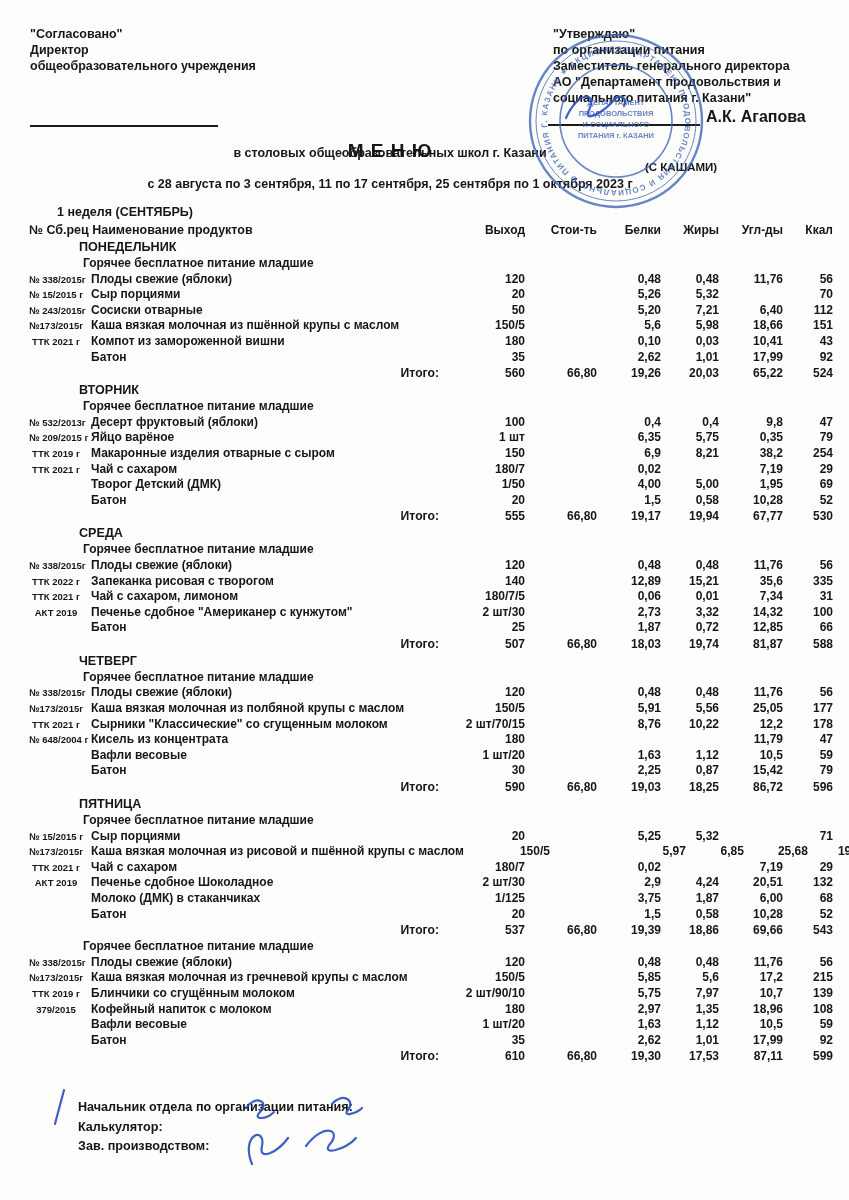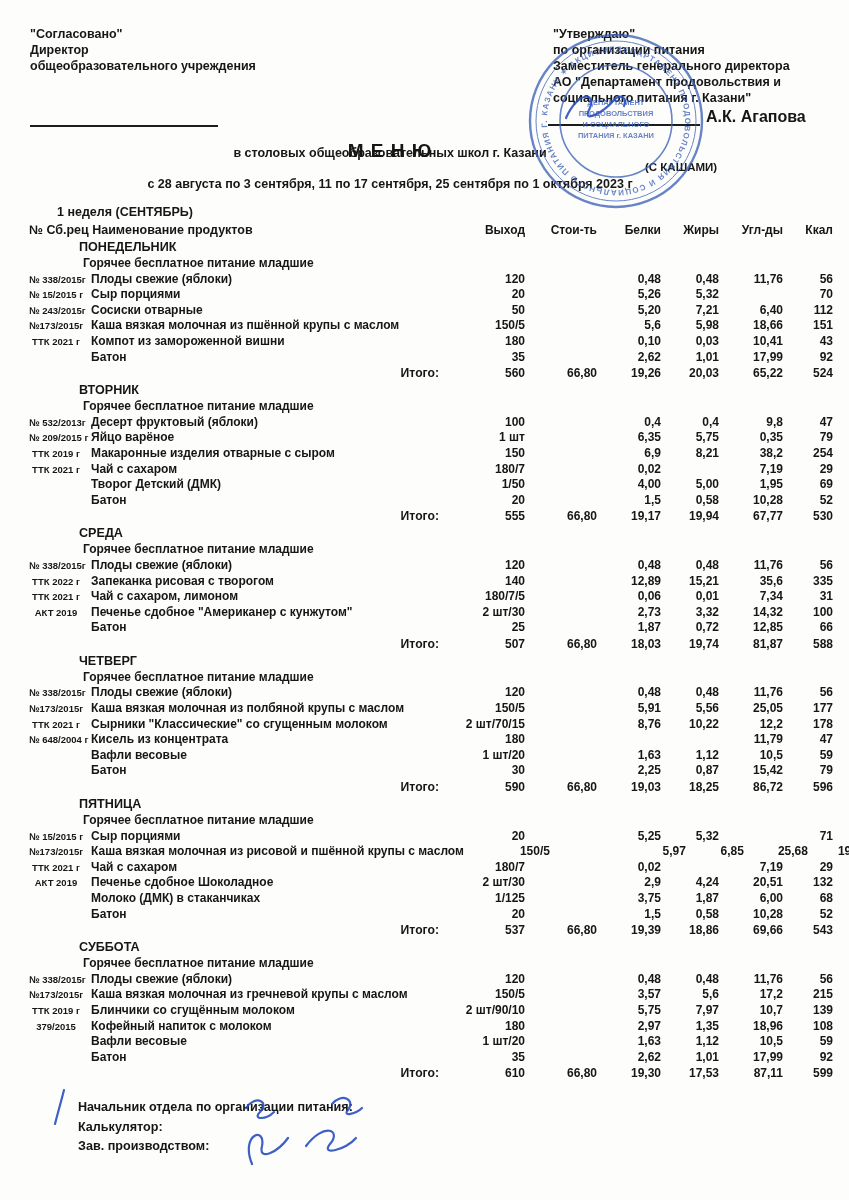--- a/index.html
+++ b/index.html
@@ -435,38 +435,37 @@
             <div class="c name itogo">Итого:</div>
             <div class="c num">537</div>
             <div class="c num">66,80</div>
             <div class="c num">19,39</div>
             <div class="c num">18,86</div>
             <div class="c num">69,66</div>
             <div class="c num">543</div>
           </div>
         </div>
         <div class="day">
-          <div class="day-name">СУББОТА</div>
           <div class="day-sub">Горячее бесплатное питание младшие</div>
           <div class="t-row">
             <div class="c code">№ 338/2015г</div>
             <div class="c name">Плоды свежие (яблоки)</div>
             <div class="c num">120</div>
             <div class="c num"></div>
             <div class="c num">0,48</div>
             <div class="c num">0,48</div>
             <div class="c num">11,76</div>
             <div class="c num">56</div>
           </div>
           <div class="t-row">
             <div class="c code">№173/2015г</div>
             <div class="c name">Каша вязкая молочная из гречневой крупы с маслом</div>
             <div class="c num">150/5</div>
             <div class="c num"></div>
-            <div class="c num">3,57</div>
+            <div class="c num">5,85</div>
             <div class="c num">5,6</div>
             <div class="c num">17,2</div>
             <div class="c num">215</div>
           </div>
           <div class="t-row">
             <div class="c code">ТТК 2019 г</div>
             <div class="c name">Блинчики со сгущённым молоком</div>
             <div class="c num">2 шт/90/10</div>
             <div class="c num"></div>
             <div class="c num">5,75</div>

